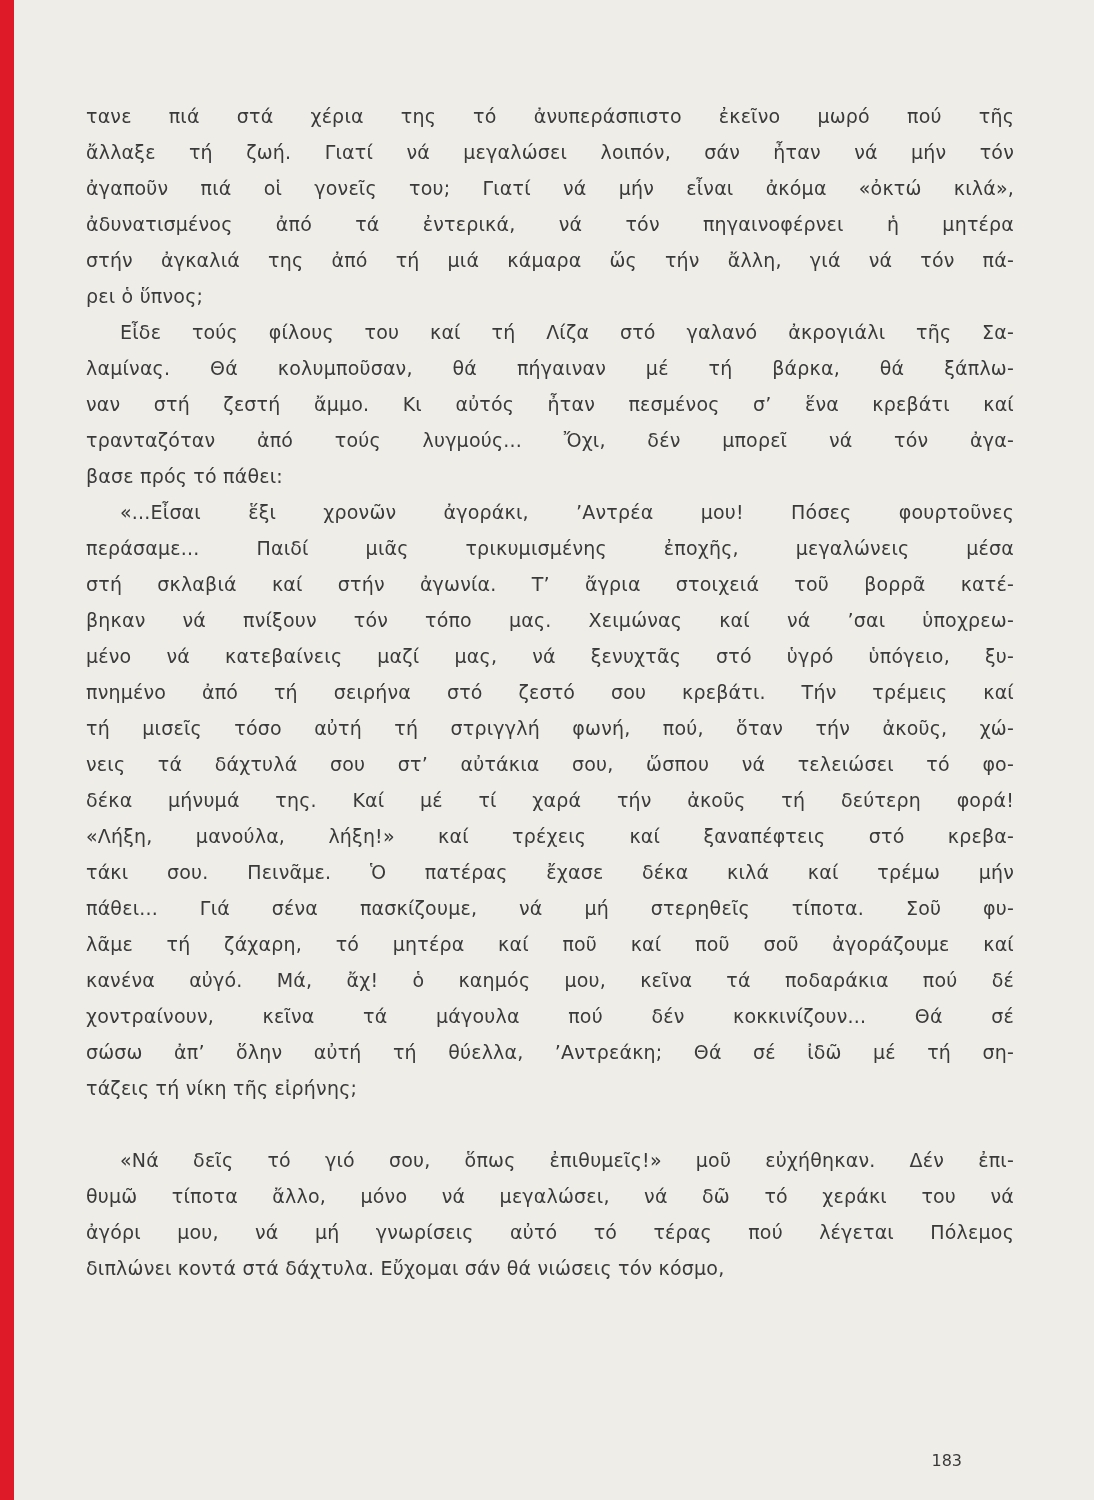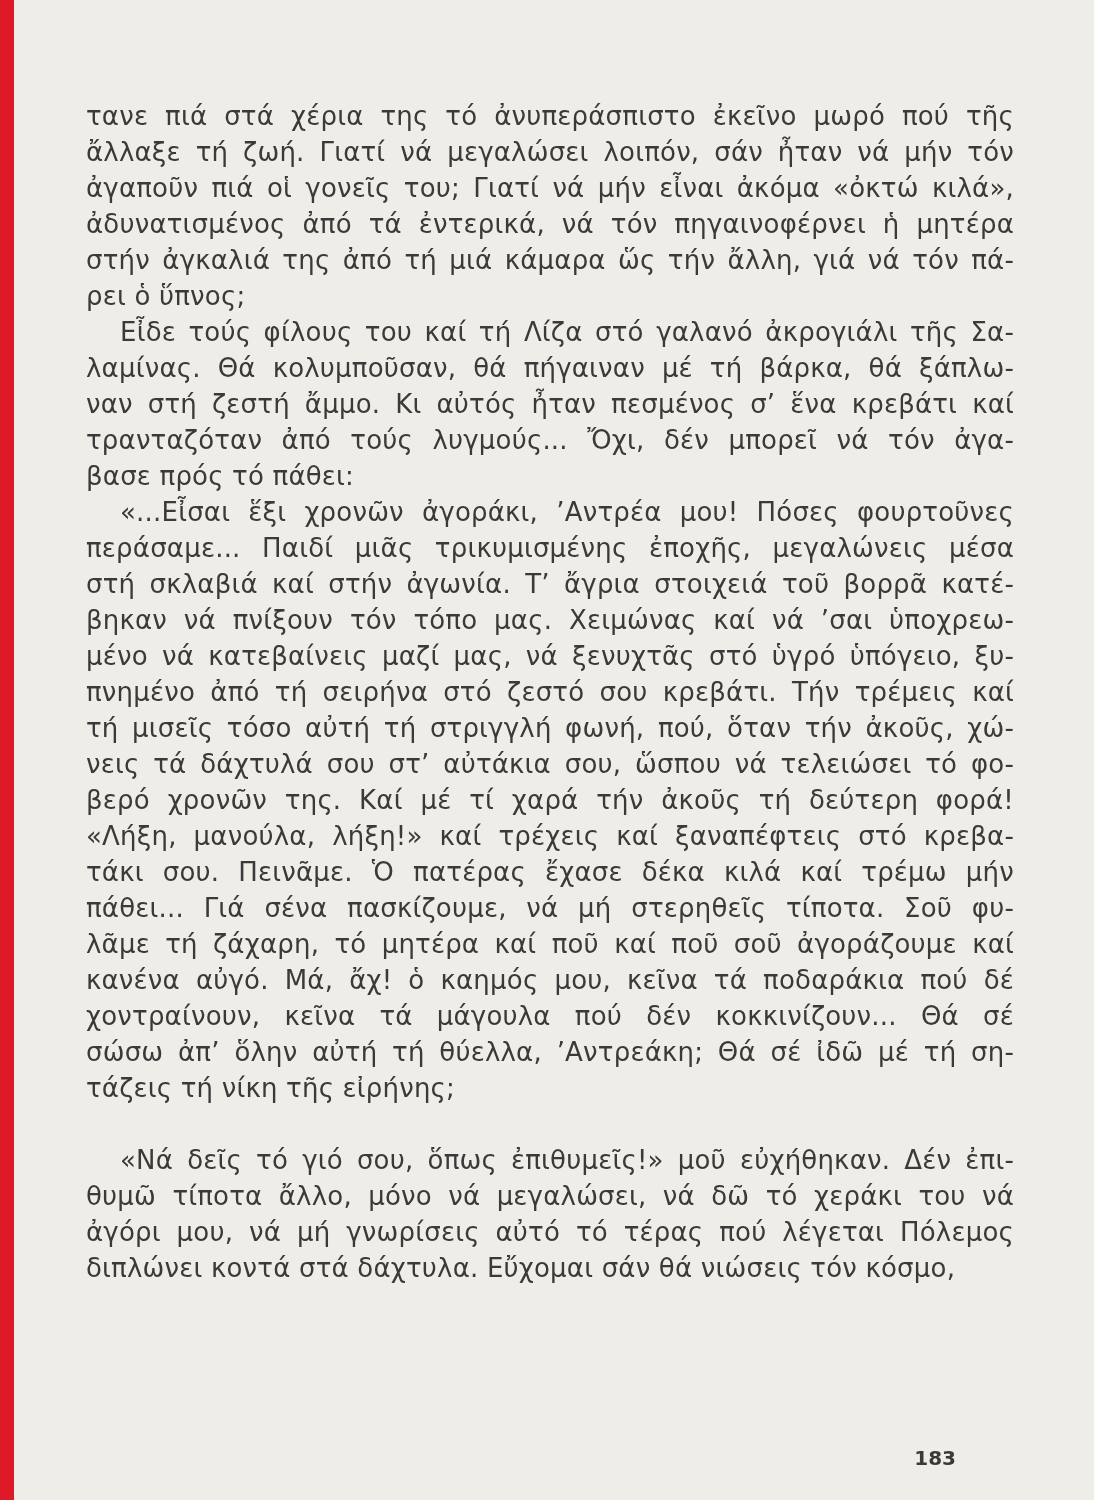--- a/index.html
+++ b/index.html
@@ -23,21 +23,21 @@
     bottom: 0;
     width: 14px;
     background: var(--spine, #de1a28);
   }
   .text-block {
     position: absolute;
     left: 86px;
     top: 98px;
     width: 928px;
     color: var(--text, #3a3a3a);
-    font-size: 26px;
+    font-size: 19px;
     line-height: 36px;
     letter-spacing: 0.2px;
   }
   .paragraph {
     margin: 0;
   }
   .paragraph.gap-before {
     margin-top: 36px;
   }
   .line {
@@ -45,25 +45,24 @@
     text-align-last: justify;
   }
   .line:last-child {
     text-align-last: left;
   }
   .paragraph.indent .line:first-child {
     padding-left: 34px;
   }
   .page-number {
     position: absolute;
-    right: 138px;
+    right: 132px;
     bottom: 30px;
-    font-size: 20px;
+    font-size: 16px;
     color: var(--text, #3a3a3a);
-    font-weight: bold;
   }
 </style>
 </head>
 <body>
 
 <div class="page">
   <div class="spine-band"></div>
 
   <div class="text-block">
     <div class="paragraph">
@@ -83,21 +82,21 @@
       </div>
     <div class="paragraph indent">
         <div class="line">«...Εἶσαι ἕξι χρονῶν ἀγοράκι, ’Αντρέα μου! Πόσες φουρτοῦνες</div>
         <div class="line">περάσαμε... Παιδί μιᾶς τρικυμισμένης ἐποχῆς, μεγαλώνεις μέσα</div>
         <div class="line">στή σκλαβιά καί στήν ἀγωνία. Τ’ ἄγρια στοιχειά τοῦ βορρᾶ κατέ-</div>
         <div class="line">βηκαν νά πνίξουν τόν τόπο μας. Χειμώνας καί νά ’σαι ὑποχρεω-</div>
         <div class="line">μένο νά κατεβαίνεις μαζί μας, νά ξενυχτᾶς στό ὑγρό ὑπόγειο, ξυ-</div>
         <div class="line">πνημένο ἀπό τή σειρήνα στό ζεστό σου κρεβάτι. Τήν τρέμεις καί</div>
         <div class="line">τή μισεῖς τόσο αὐτή τή στριγγλή φωνή, πού, ὅταν τήν ἀκοῦς, χώ-</div>
         <div class="line">νεις τά δάχτυλά σου στ’ αὐτάκια σου, ὥσπου νά τελειώσει τό φο-</div>
-        <div class="line">βερό χρονῶν της. Καί μέ τί χαρά τήν ἀκοῦς τή δεύτερη φορά!</div>
+        <div class="line">δέκα μήνυμά της. Καί μέ τί χαρά τήν ἀκοῦς τή δεύτερη φορά!</div>
         <div class="line">«Λήξη, μανούλα, λήξη!» καί τρέχεις καί ξαναπέφτεις στό κρεβα-</div>
         <div class="line">τάκι σου. Πεινᾶμε. Ὁ πατέρας ἔχασε δέκα κιλά καί τρέμω μήν</div>
         <div class="line">πάθει... Γιά σένα πασκίζουμε, νά μή στερηθεῖς τίποτα. Σοῦ φυ-</div>
         <div class="line">λᾶμε τή ζάχαρη, τό μητέρα καί ποῦ καί ποῦ σοῦ ἀγοράζουμε καί</div>
         <div class="line">κανένα αὐγό. Μά, ἄχ! ὁ καημός μου, κεῖνα τά ποδαράκια πού δέ</div>
         <div class="line">χοντραίνουν, κεῖνα τά μάγουλα πού δέν κοκκινίζουν... Θά σέ</div>
         <div class="line">σώσω ἀπ’ ὅλην αὐτή τή θύελλα, ’Αντρεάκη; Θά σέ ἰδῶ μέ τή ση-</div>
         <div class="line">τάζεις τή νίκη τῆς εἰρήνης;</div>
       </div>
     <div class="paragraph indent gap-before">

